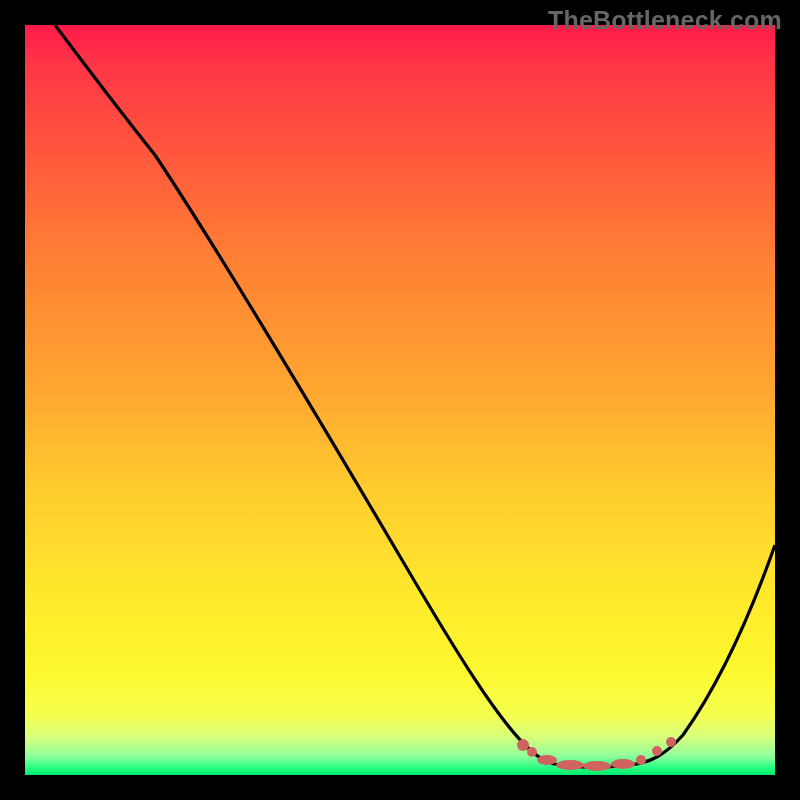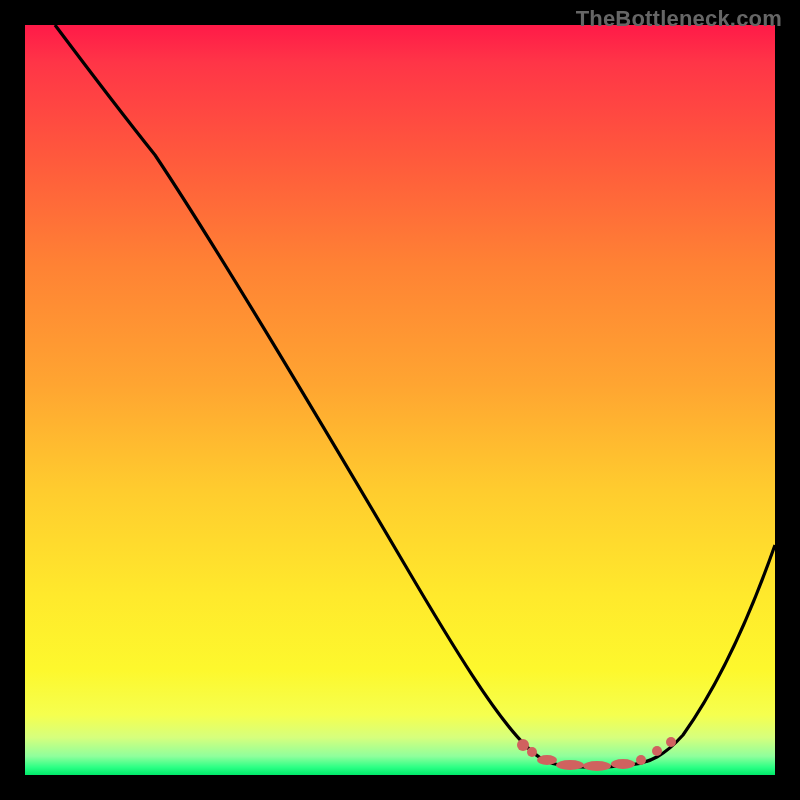--- a/index.html
+++ b/index.html
@@ -15,21 +15,21 @@
     width: 800px;
     height: 800px;
     position: relative;
     background: #000;
   }
   .watermark {
     position: absolute;
     top: 6px;
     right: 18px;
     color: #666;
-    font-size: 22px;
+    font-size: 25px;
     font-weight: bold;
     z-index: 10;
     letter-spacing: 0.2px;
   }
   .plot-area {
     position: absolute;
     left: 25px;
     top: 25px;
     width: 750px;
     height: 750px;

